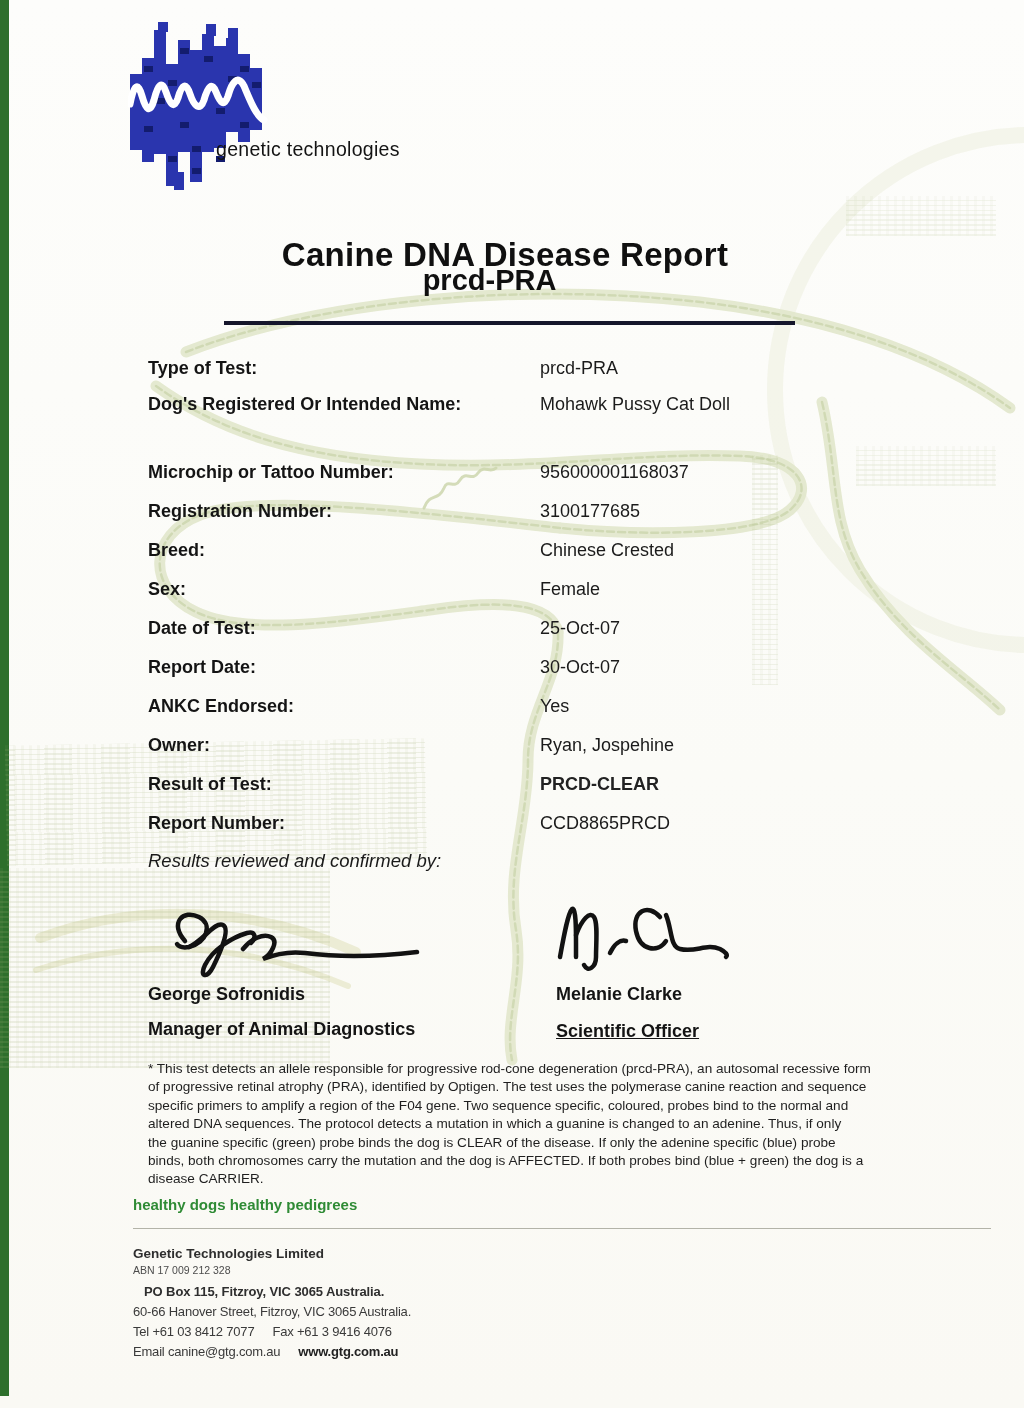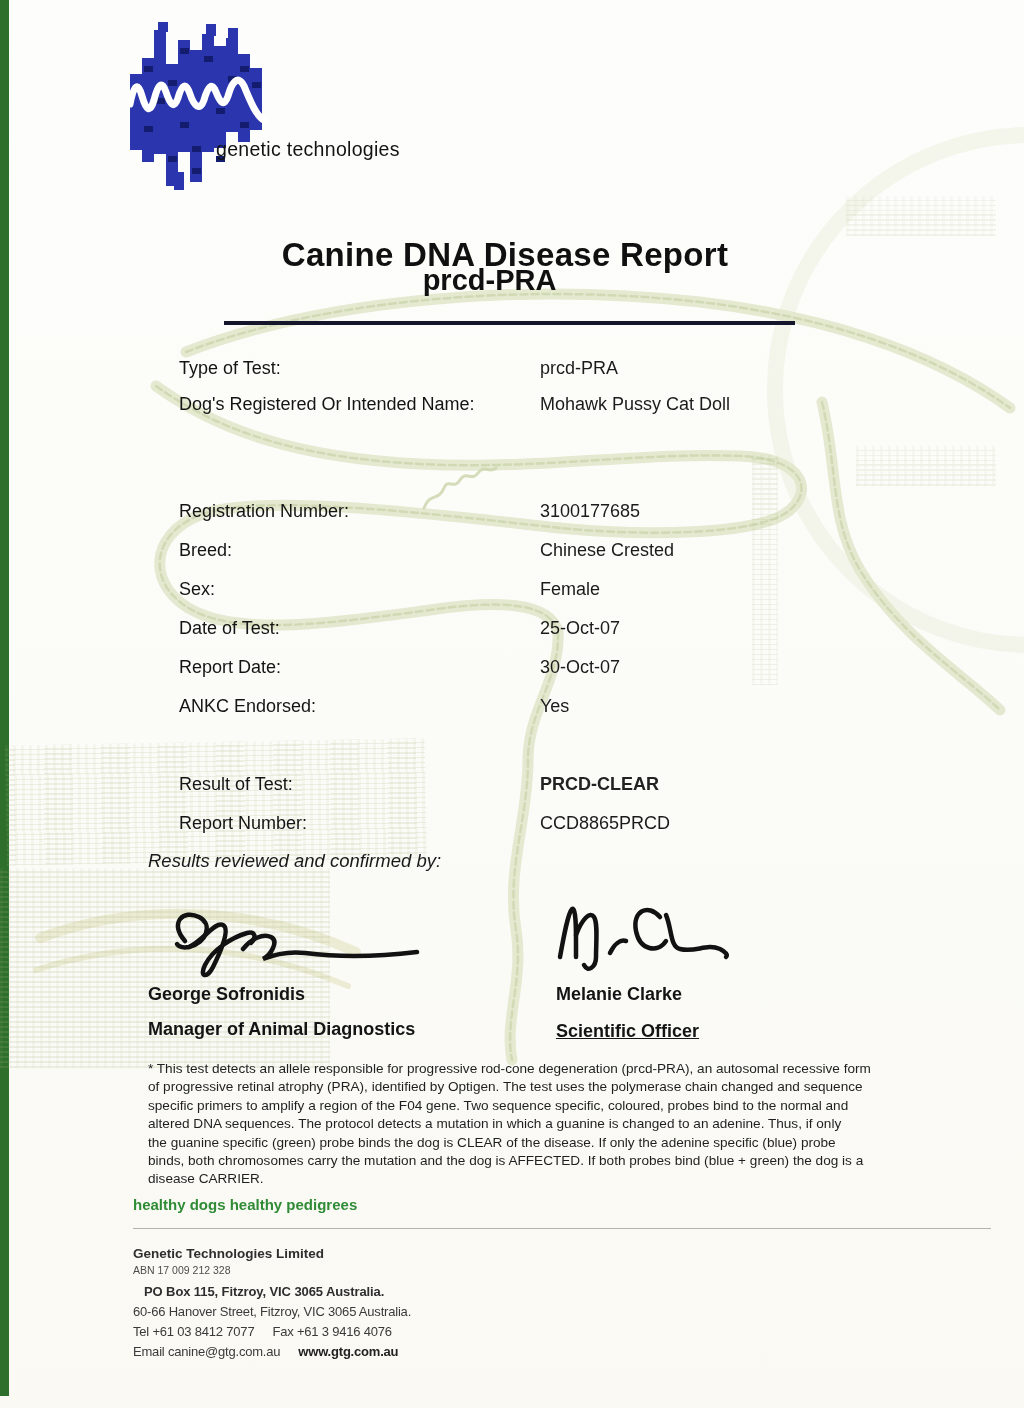--- a/index.html
+++ b/index.html
@@ -25,21 +25,21 @@
   .brand-text { position:absolute; left:88px; top:116px; font-size:19.5px; letter-spacing:.3px; color:#131313; }
   
   .title { position:absolute; left:180px; top:196px; width:650px; text-align:center;
            font-size:33px; font-weight:bold; letter-spacing:.3px; color:#101010;margin-top:40px; }
   .subtitle { position:absolute; left:172px; top:264px; width:635px; text-align:center;
               font-size:29px; font-weight:bold; color:#101010; }
   .divider { position:absolute; left:224px; top:321px; width:571px; height:4px;
              background:#15162b; }
   
   .frow { position:absolute; left:0; width:1024px; height:26px; font-size:18px; }
-  .flabel { position:absolute; left:148px; font-weight:normal; color:#141414; white-space:nowrap;margin-left:31px; }
+  .flabel { position:absolute; left:148px; font-weight:bold; color:#141414; white-space:nowrap; }
   .fvalue { position:absolute; left:540px; color:#1b1b1b; white-space:nowrap; }
   .fvalue.bold { font-weight:bold; }
   .reviewed { position:absolute; left:148px; top:850px; font-size:18.5px; font-style:italic; color:#1a1a1a; }
   
   .sig { position:absolute; }
   .sig-name { position:absolute; font-size:18px; font-weight:bold; color:#141414; white-space:nowrap; }
   .sig-title { position:absolute; font-size:18px; font-weight:bold; color:#141414; white-space:nowrap; }
   
   .footnote { position:absolute; left:148px; top:1060px; width:745px; font-size:13.6px;
               line-height:18.4px; color:#1f1f1f; }
@@ -143,20 +143,24 @@
   <div class="divider"></div>
 
   <div class="frow" style="top:358px">
     <span class="flabel">Type of Test:</span>
     <span class="fvalue">prcd-PRA</span>
   </div>
   <div class="frow" style="top:394px">
     <span class="flabel">Dog's Registered Or Intended Name:</span>
     <span class="fvalue">Mohawk Pussy Cat Doll</span>
   </div>
+  <div class="frow" style="top:462px">
+    <span class="flabel">Microchip or Tattoo Number:</span>
+    <span class="fvalue">956000001168037</span>
+  </div>
   <div class="frow" style="top:501px">
     <span class="flabel">Registration Number:</span>
     <span class="fvalue">3100177685</span>
   </div>
   <div class="frow" style="top:540px">
     <span class="flabel">Breed:</span>
     <span class="fvalue">Chinese Crested</span>
   </div>
   <div class="frow" style="top:579px">
     <span class="flabel">Sex:</span>
@@ -166,20 +170,24 @@
     <span class="flabel">Date of Test:</span>
     <span class="fvalue">25-Oct-07</span>
   </div>
   <div class="frow" style="top:657px">
     <span class="flabel">Report Date:</span>
     <span class="fvalue">30-Oct-07</span>
   </div>
   <div class="frow" style="top:696px">
     <span class="flabel">ANKC Endorsed:</span>
     <span class="fvalue">Yes</span>
+  </div>
+  <div class="frow" style="top:735px">
+    <span class="flabel">Owner:</span>
+    <span class="fvalue">Ryan, Jospehine</span>
   </div>
   <div class="frow" style="top:774px">
     <span class="flabel">Result of Test:</span>
     <span class="fvalue bold">PRCD-CLEAR</span>
   </div>
   <div class="frow" style="top:813px">
     <span class="flabel">Report Number:</span>
     <span class="fvalue">CCD8865PRCD</span>
   </div>
 
@@ -202,21 +210,21 @@
       <path d="M62,58 C66,50 72,44 78,46"></path>
       <path d="M112,22 C100,8 84,16 88,36 C92,56 110,58 118,46"></path>
       <path d="M118,20 C124,34 122,52 132,54 C148,58 158,48 172,54 C178,57 180,60 178,62"></path>
     </g>
   </svg>
   <div class="sig-name" style="left:556px; top:984px;">Melanie Clarke</div>
   <div class="sig-title" style="left:556px; top:1021px;text-decoration:underline;">Scientific Officer</div>
 
   <div class="footnote">
     <div>* This test detects an allele responsible for progressive rod-cone degeneration (prcd-PRA), an autosomal recessive form</div>
-    <div>of progressive retinal atrophy (PRA), identified by Optigen.  The test uses the polymerase chain changed and sequence</div>
+    <div>of progressive retinal atrophy (PRA), identified by Optigen.  The test uses the polymerase canine reaction and sequence</div>
     <div>specific primers to amplify a region of the F04 gene.  Two sequence specific, coloured, probes bind to the normal and</div>
     <div>altered DNA sequences.  The protocol detects a mutation in which a guanine is changed to an adenine.  Thus, if only</div>
     <div>the guanine specific (green) probe binds the dog is CLEAR of the disease.  If only the adenine specific (blue) probe</div>
     <div>binds, both chromosomes carry the mutation and the dog is AFFECTED.  If both probes bind (blue + green) the dog is a</div>
     <div>disease CARRIER.</div>
   </div>
 
   <div class="tagline">healthy dogs healthy pedigrees</div>
   <div class="thin-rule"></div>
 

